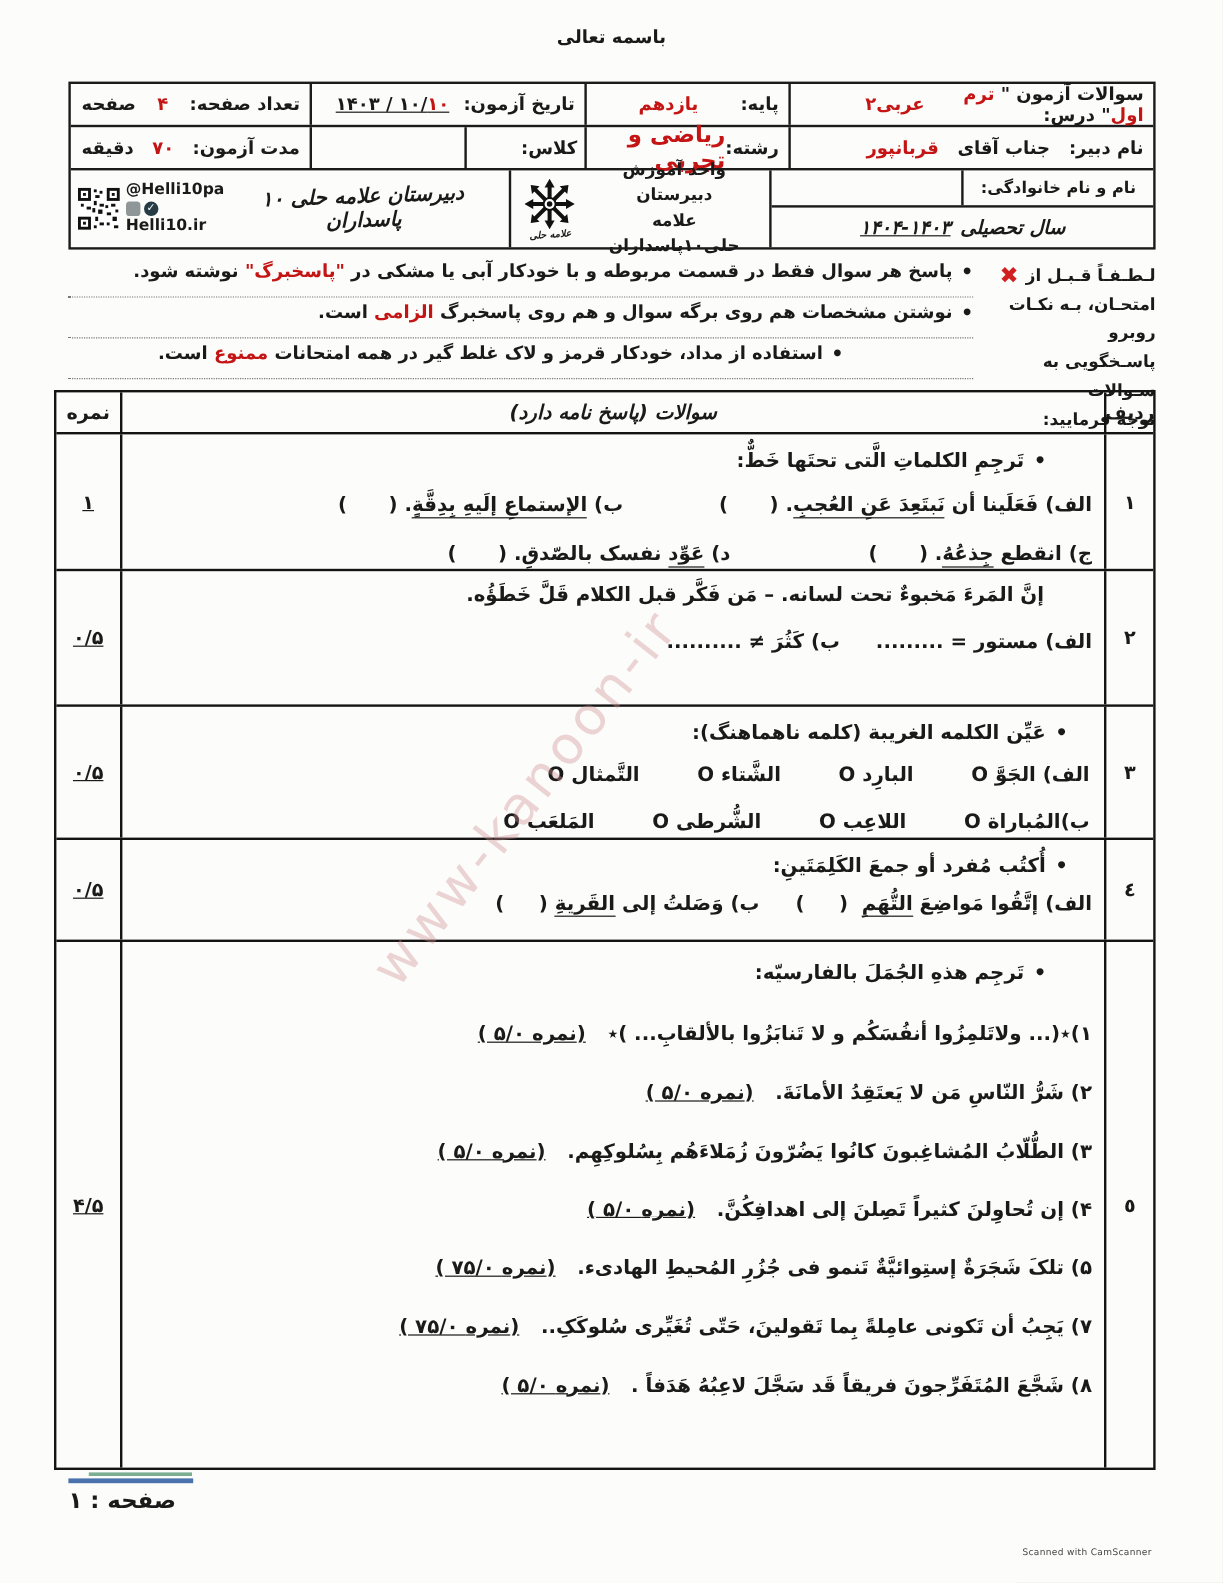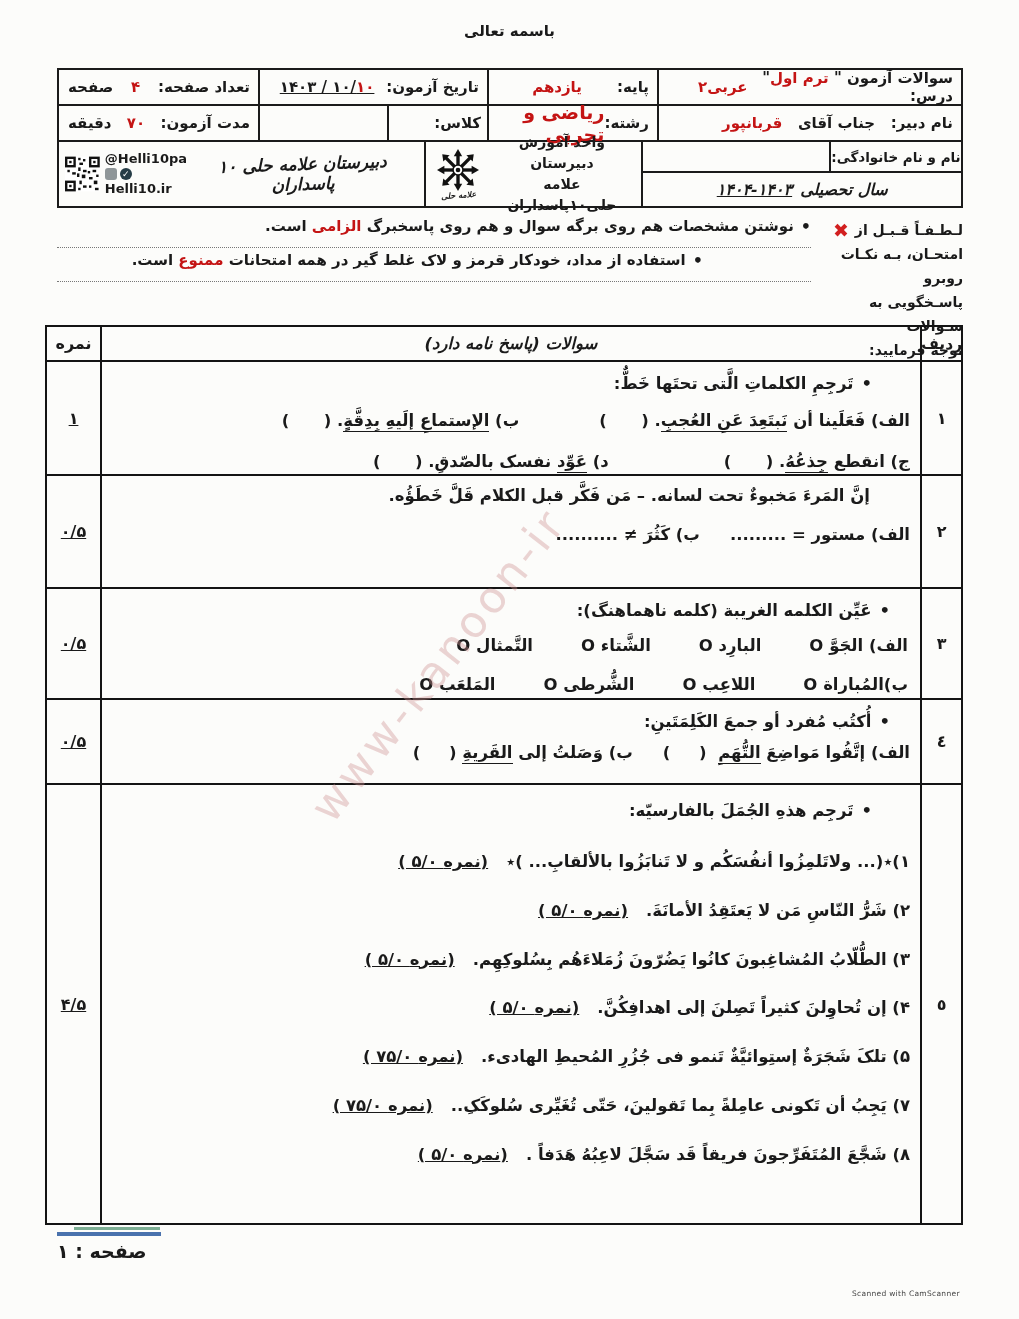--- a/index.html
+++ b/index.html
@@ -20,21 +20,21 @@
   .hcell{box-sizing:border-box;display:flex;align-items:center;padding:0 8px;}
   .hcell + .hcell{border-right:2px solid #1b1b1b;}
   .r12{height:34px;}
   .c1{width:302px;} .c2{width:170px;} .c3{width:229px;} .c4{width:200px;}
   .sp{justify-content:space-between;}
   .hval{margin:0 auto;}
   .classbox{width:100px;border-left:2px solid #1b1b1b;align-self:stretch;display:flex;align-items:center;padding-right:6px;box-sizing:border-box;}
   .r3{height:64px;}
   .blockA{width:319px;display:flex;flex-direction:column;box-sizing:border-box;}
   .blockA-top{height:31px;border-bottom:2px solid #1b1b1b;display:flex;box-sizing:border-box;}
-  .namecell{width:132px;border-left:2px solid #1b1b1b;display:flex;align-items:center;justify-content:center;font-size:13.5px;box-sizing:border-box;}
+  .namecell{width:160px;border-left:2px solid #1b1b1b;display:flex;align-items:center;justify-content:center;font-size:13.5px;box-sizing:border-box;}
   .yearline{flex:1;display:flex;align-items:center;justify-content:center;font-size:16px;font-style:italic;}
   .yearline .digits{margin-right:8px;}
   .blockB{width:218px;border-right:2px solid #1b1b1b;display:flex;align-items:center;box-sizing:border-box;padding:0 4px;}
   .unittext{flex:1;text-align:center;font-size:14px;line-height:1.5;}
   .logo{width:56px;display:flex;flex-direction:column;align-items:center;}
   .logocap{font-size:8px;font-style:italic;transform:rotate(-4deg);}
   .blockC{width:369px;border-right:2px solid #1b1b1b;display:flex;align-items:center;box-sizing:border-box;padding:0 6px;}
   .callig{flex:1;text-align:center;font-size:17px;font-style:italic;transform:rotate(-2deg);}
   .qrblock{width:122px;display:flex;align-items:center;direction:ltr;gap:5px;}
   .qrtxt{display:flex;flex-direction:column;align-items:flex-start;font-size:13px;line-height:1.25;}
@@ -87,21 +87,21 @@
 <body>
 
 <div class="page">
 
   <div class="bismillah rtl">باسمه تعالی</div>
 
   <div class="htable">
     <div class="hrow bline">
       <div class="hcell r12 c1 sp">
         <span><span>سوالات آزمون "</span><span class="red"> ترم اول</span><span>" درس:</span></span>
-        <span class="red" style="margin-left:31px">عربی۲</span>
+        <span class="red" style="margin-left:54px">عربی۲</span>
       </div>
       <div class="hcell r12 c2">
         <span>پایه:</span>
         <span class="red hval">یازدهم</span>
       </div>
       <div class="hcell r12 c3">
         <span>تاریخ آزمون:</span>
         <span class="hval ltr"><span>۱۴۰۳ / ۱۰/</span><span class="red">۱۰</span></span>
       </div>
       <div class="hcell r12 c4 sp">
@@ -231,20 +231,23 @@
       <div class="introline1">
         <span>لـطـفـاً قـبـل از</span>
         <span class="xmark">✖</span>
       </div>
       <div>امتحـان، بـه نکـات روبرو</div>
       <div>پاسـخگویی به سـوالات</div>
       <div>توجه فرمایید:</div>
     </div>
     <div class="bullets">
       <div class="brow">
+        <span><span>پاسخ هر سوال فقط در قسمت مربوطه و با خودکار آبی یا مشکی در </span><span class="red">"پاسخبرگ"</span><span> نوشته شود.</span></span>
+      </div>
+      <div class="brow">
         <span><span>نوشتن مشخصات هم روی برگه سوال و هم روی پاسخبرگ </span><span class="red">الزامی</span><span> است.</span></span>
       </div>
       <div class="brow indent">
         <span><span>استفاده از مداد، خودکار قرمز و  لاک غلط گیر در همه امتحانات  </span><span class="red">ممنوع</span><span> است.</span></span>
       </div>
     </div>
   </div>
 
   <div class="qtable">
     <div class="qhrow">

